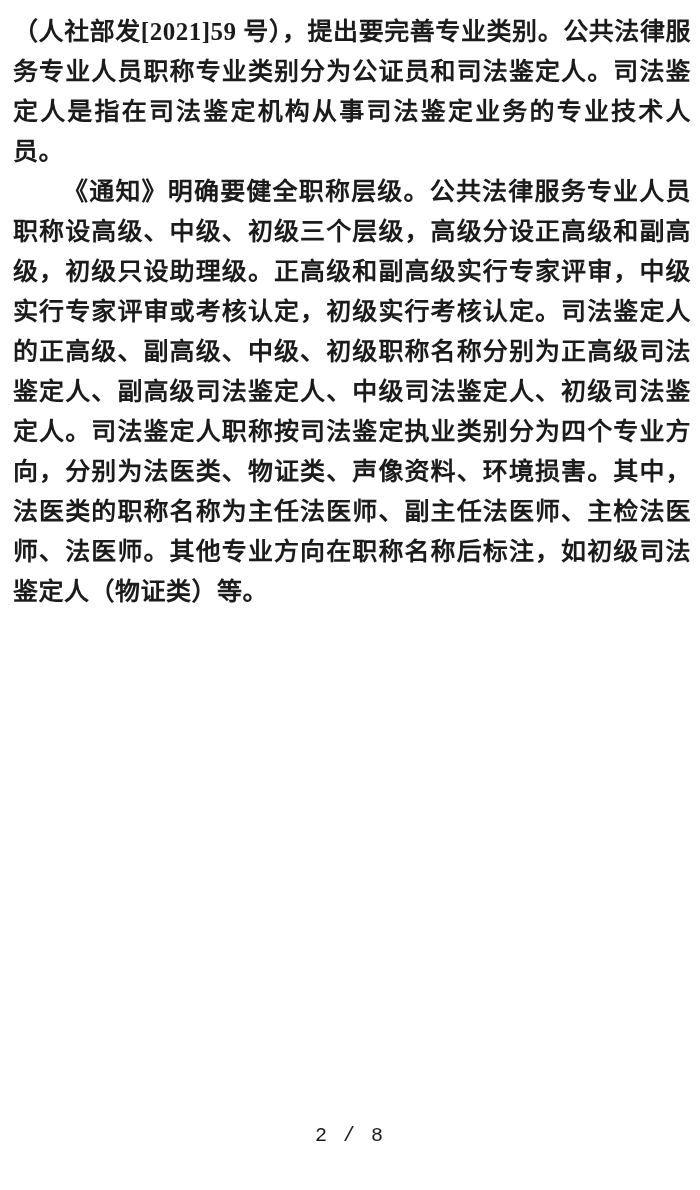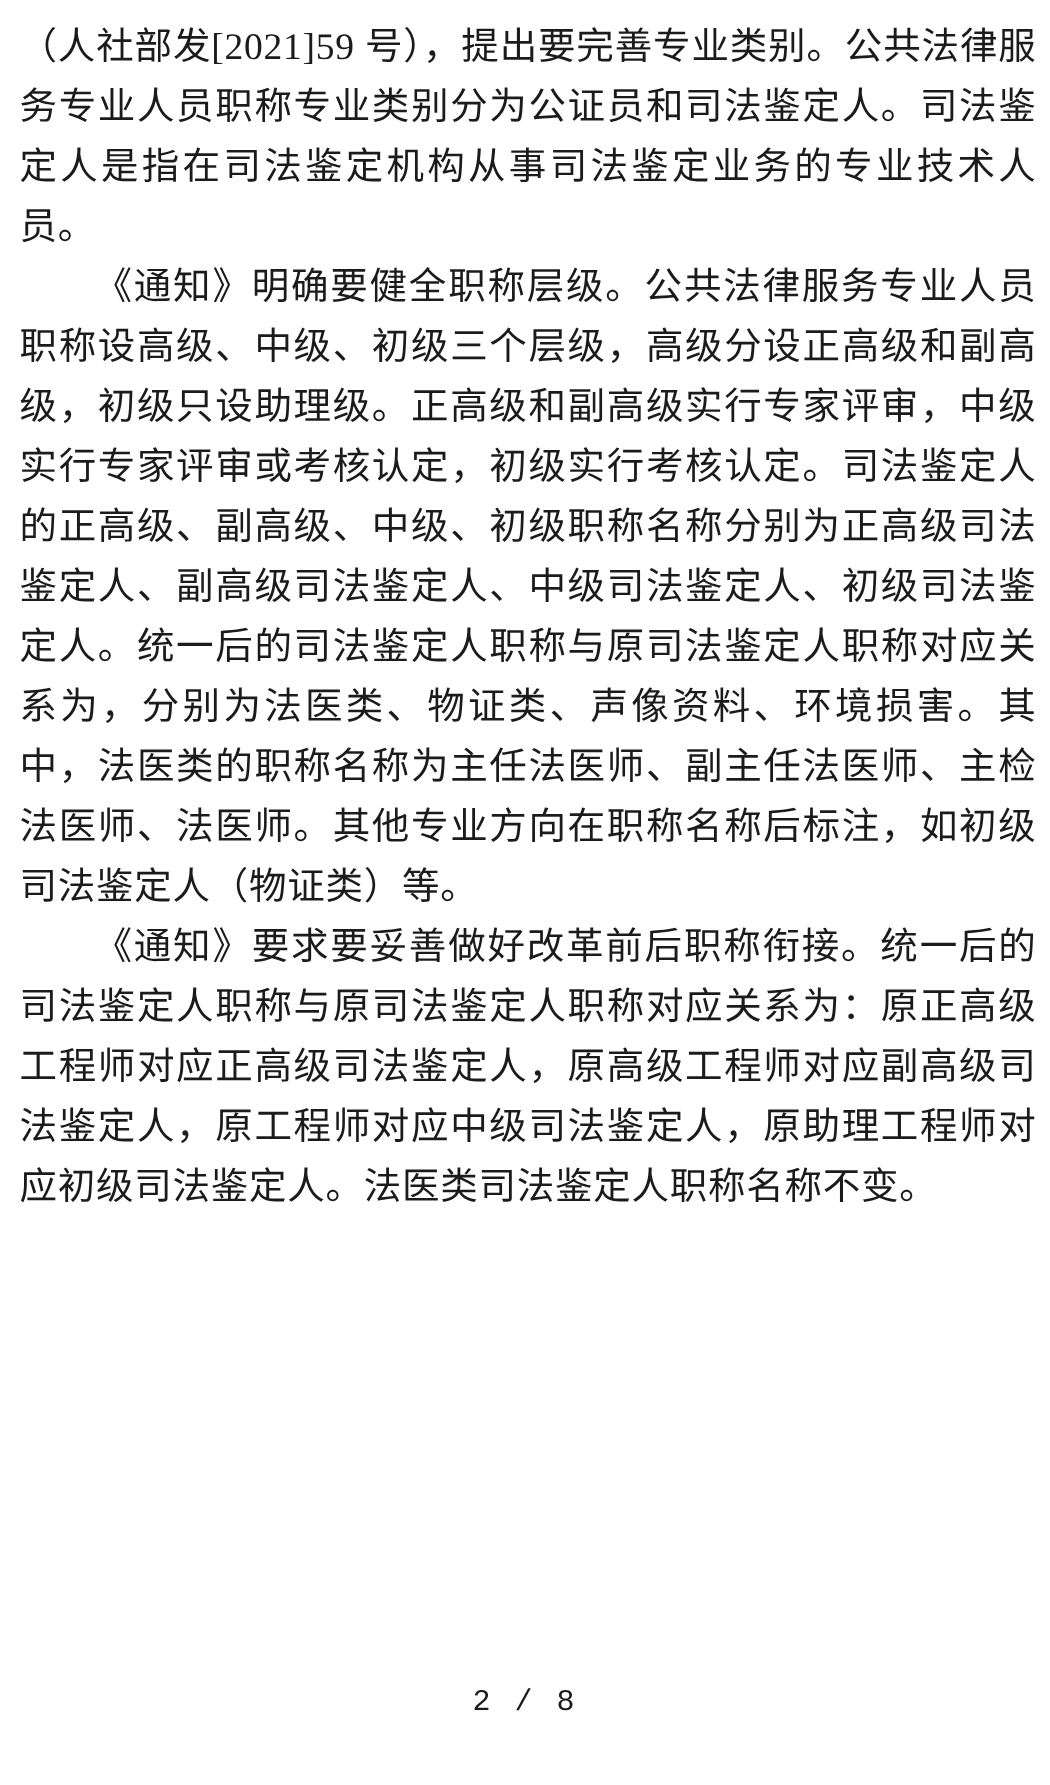--- a/index.html
+++ b/index.html
@@ -21,21 +21,21 @@
     left: 13px;
     width: 678px;
   }
   .para {
     margin: 0;
     font-size: 25px;
     line-height: 40px;
     color: #1b1b1b;
     text-align: justify;
     letter-spacing: 0.5px;
-    font-weight: 400;
+    font-weight: 700;
   }
   .para.indented {
     text-indent: 2em;
   }
   .page-footer {
     position: absolute;
     top: 1124px;
     left: 0;
     width: 700px;
     text-align: center;
@@ -44,17 +44,16 @@
     color: #1b1b1b;
     font-family: Liberation Mono, monospace;
   }
 </style>
 </head>
 <body>
 
 <div class="page">
   <div class="content">
     <p class="para">（人社部发[2021]59 号），提出要完善专业类别。公共法律服务专业人员职称专业类别分为公证员和司法鉴定人。司法鉴定人是指在司法鉴定机构从事司法鉴定业务的专业技术人员。</p>
-    <p class="para indented">《通知》明确要健全职称层级。公共法律服务专业人员职称设高级、中级、初级三个层级，高级分设正高级和副高级，初级只设助理级。正高级和副高级实行专家评审，中级实行专家评审或考核认定，初级实行考核认定。司法鉴定人的正高级、副高级、中级、初级职称名称分别为正高级司法鉴定人、副高级司法鉴定人、中级司法鉴定人、初级司法鉴定人。统一后的司法鉴定人职称与原司法鉴定人职称对应关系为，分别为法医类、物证类、声像资料、环境损害。其中，法医类的职称名称为主任法医师、副主任法医师、主检法医师、法医师。其他专业方向在职称名称后标注，如初级司法鉴定人（物证类）等。</p>
-    <p class="para indented">《通知》要求要妥善做好改革前后职称衔接。统一后的司法鉴定人职称与原司法鉴定人职称对应关系为：原正高级工程师对应正高级司法鉴定人，原高级工程师对应副高级司法鉴定人，原工程师对应中级司法鉴定人，原助理工程师对应初级司法鉴定人。法医类司法鉴定人职称名称不变。</p>
+    <p class="para indented">《通知》明确要健全职称层级。公共法律服务专业人员职称设高级、中级、初级三个层级，高级分设正高级和副高级，初级只设助理级。正高级和副高级实行专家评审，中级实行专家评审或考核认定，初级实行考核认定。司法鉴定人的正高级、副高级、中级、初级职称名称分别为正高级司法鉴定人、副高级司法鉴定人、中级司法鉴定人、初级司法鉴定人。司法鉴定人职称按司法鉴定执业类别分为四个专业方向，分别为法医类、物证类、声像资料、环境损害。其中，法医类的职称名称为主任法医师、副主任法医师、主检法医师、法医师。其他专业方向在职称名称后标注，如初级司法鉴定人（物证类）等。</p>
   </div>
   <div class="page-footer">2 / 8</div>
 </div>
 
 </body></html>

